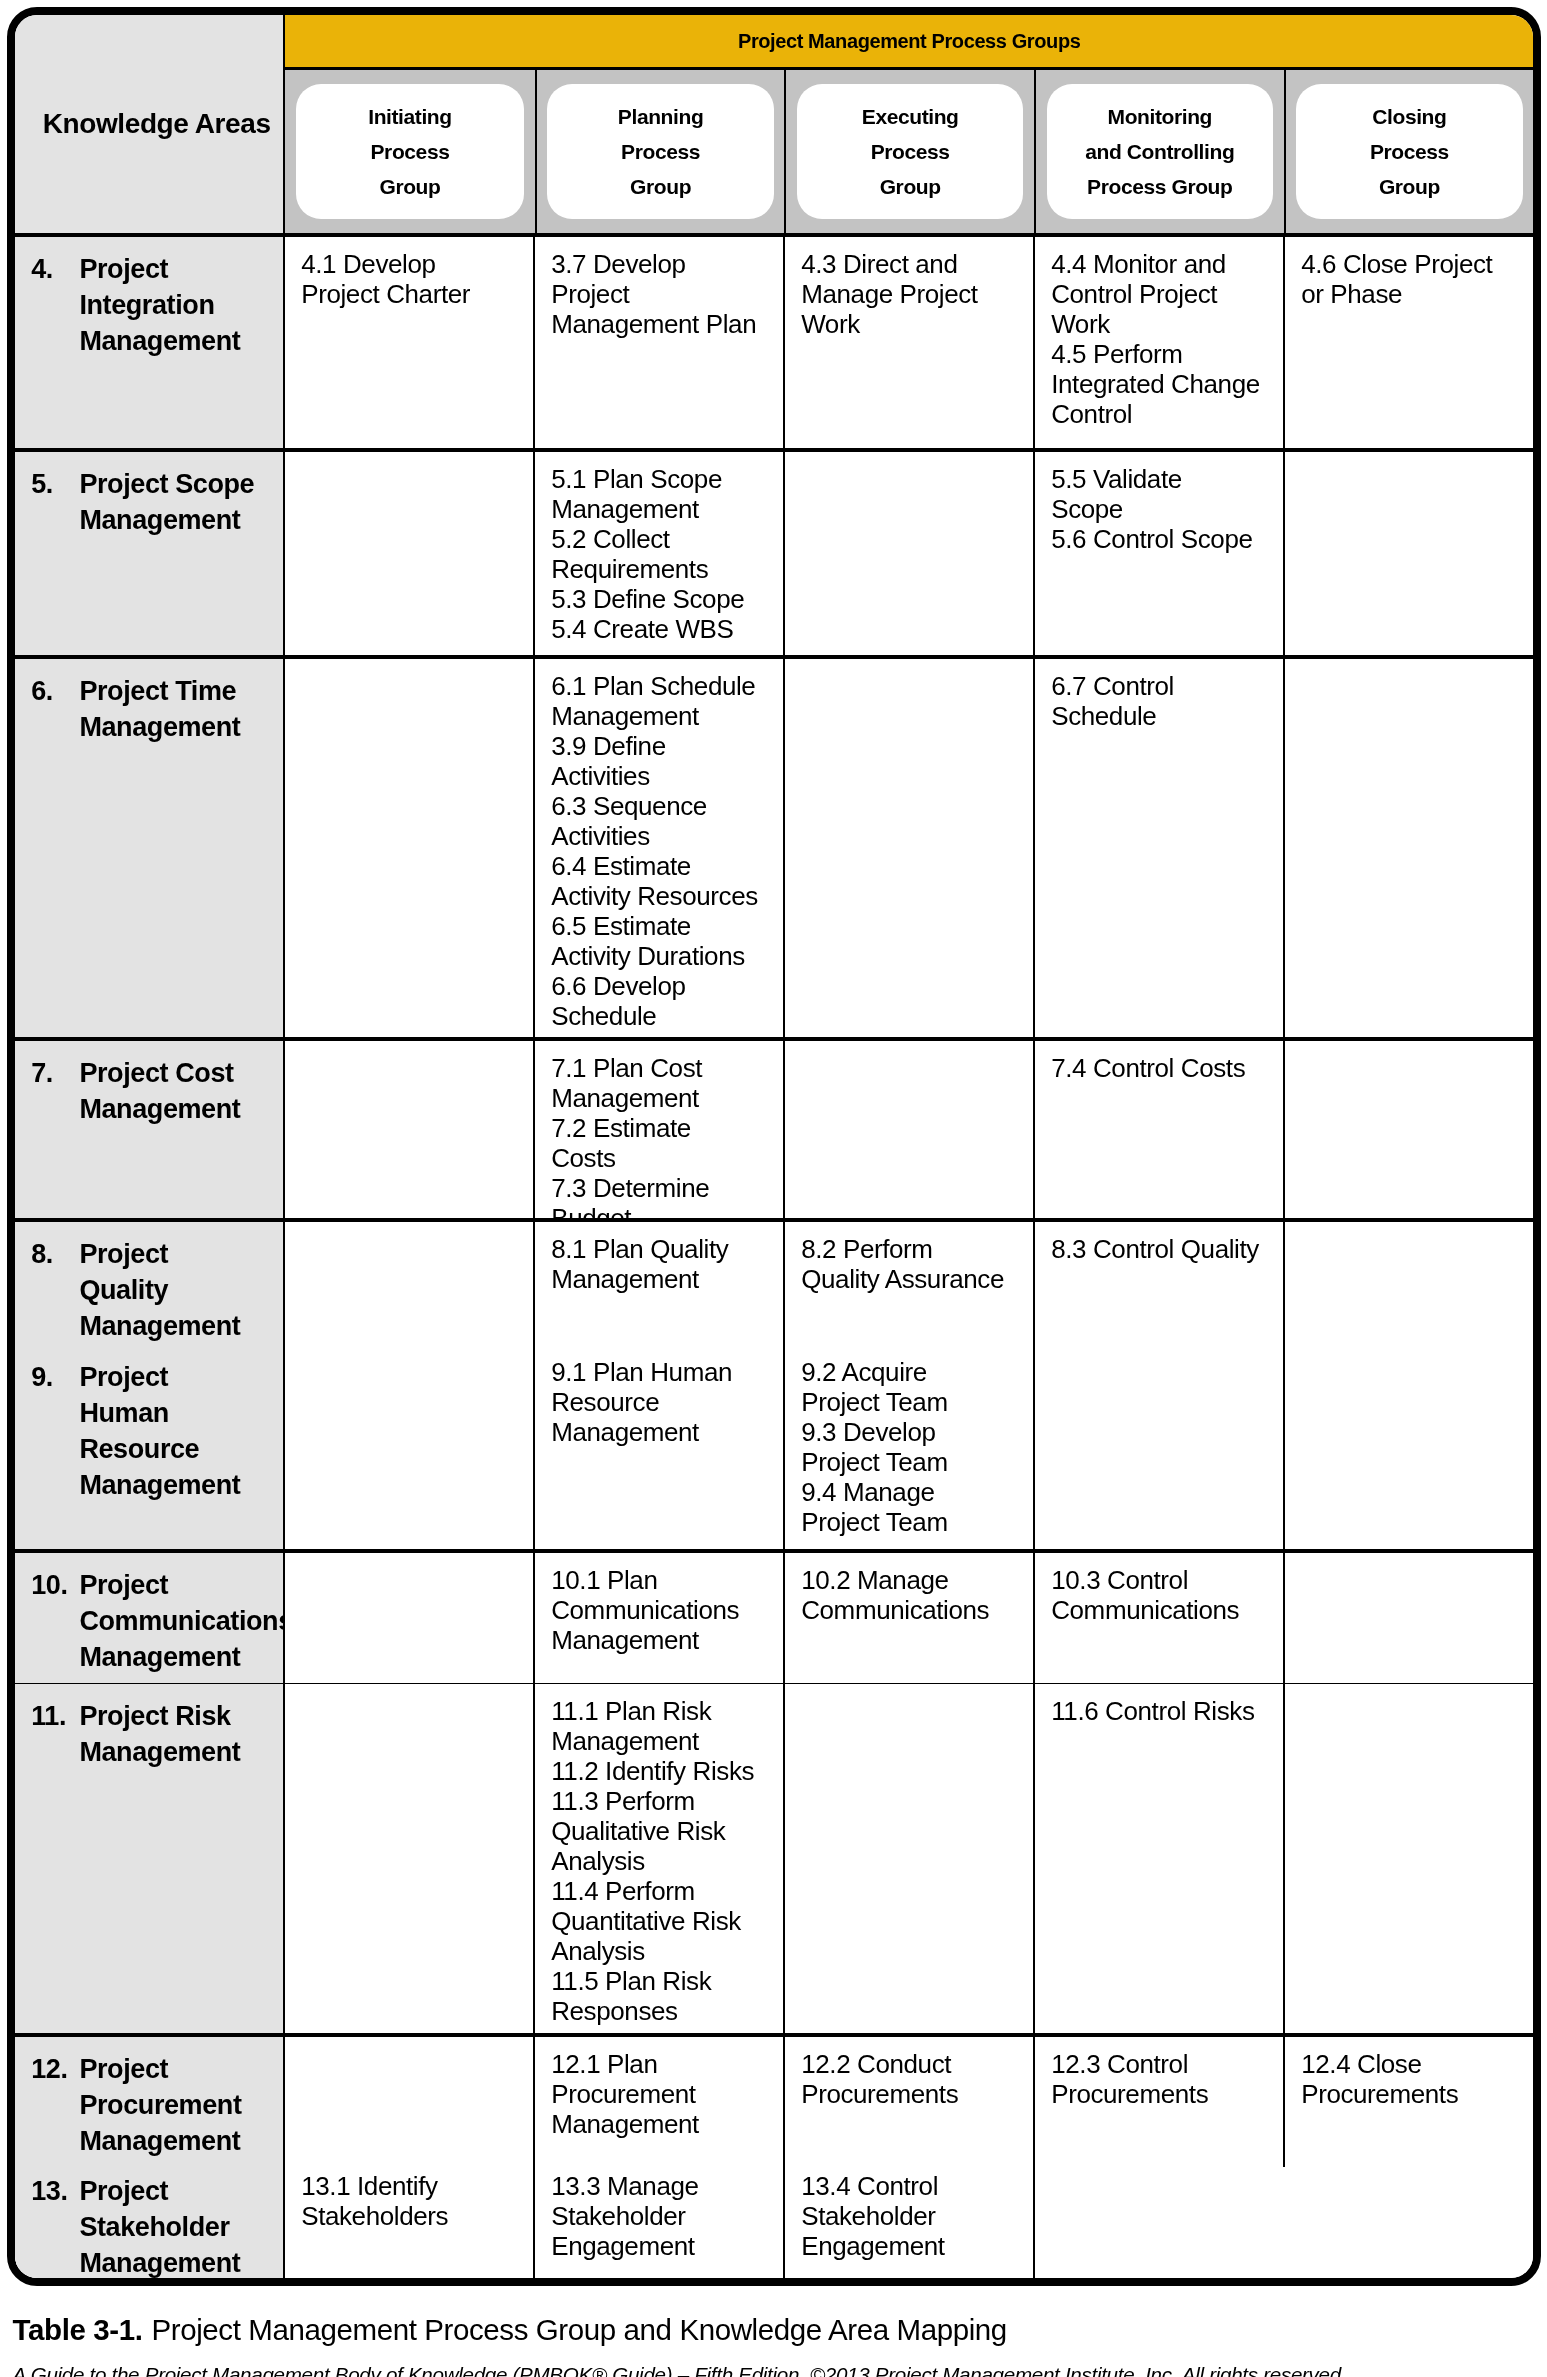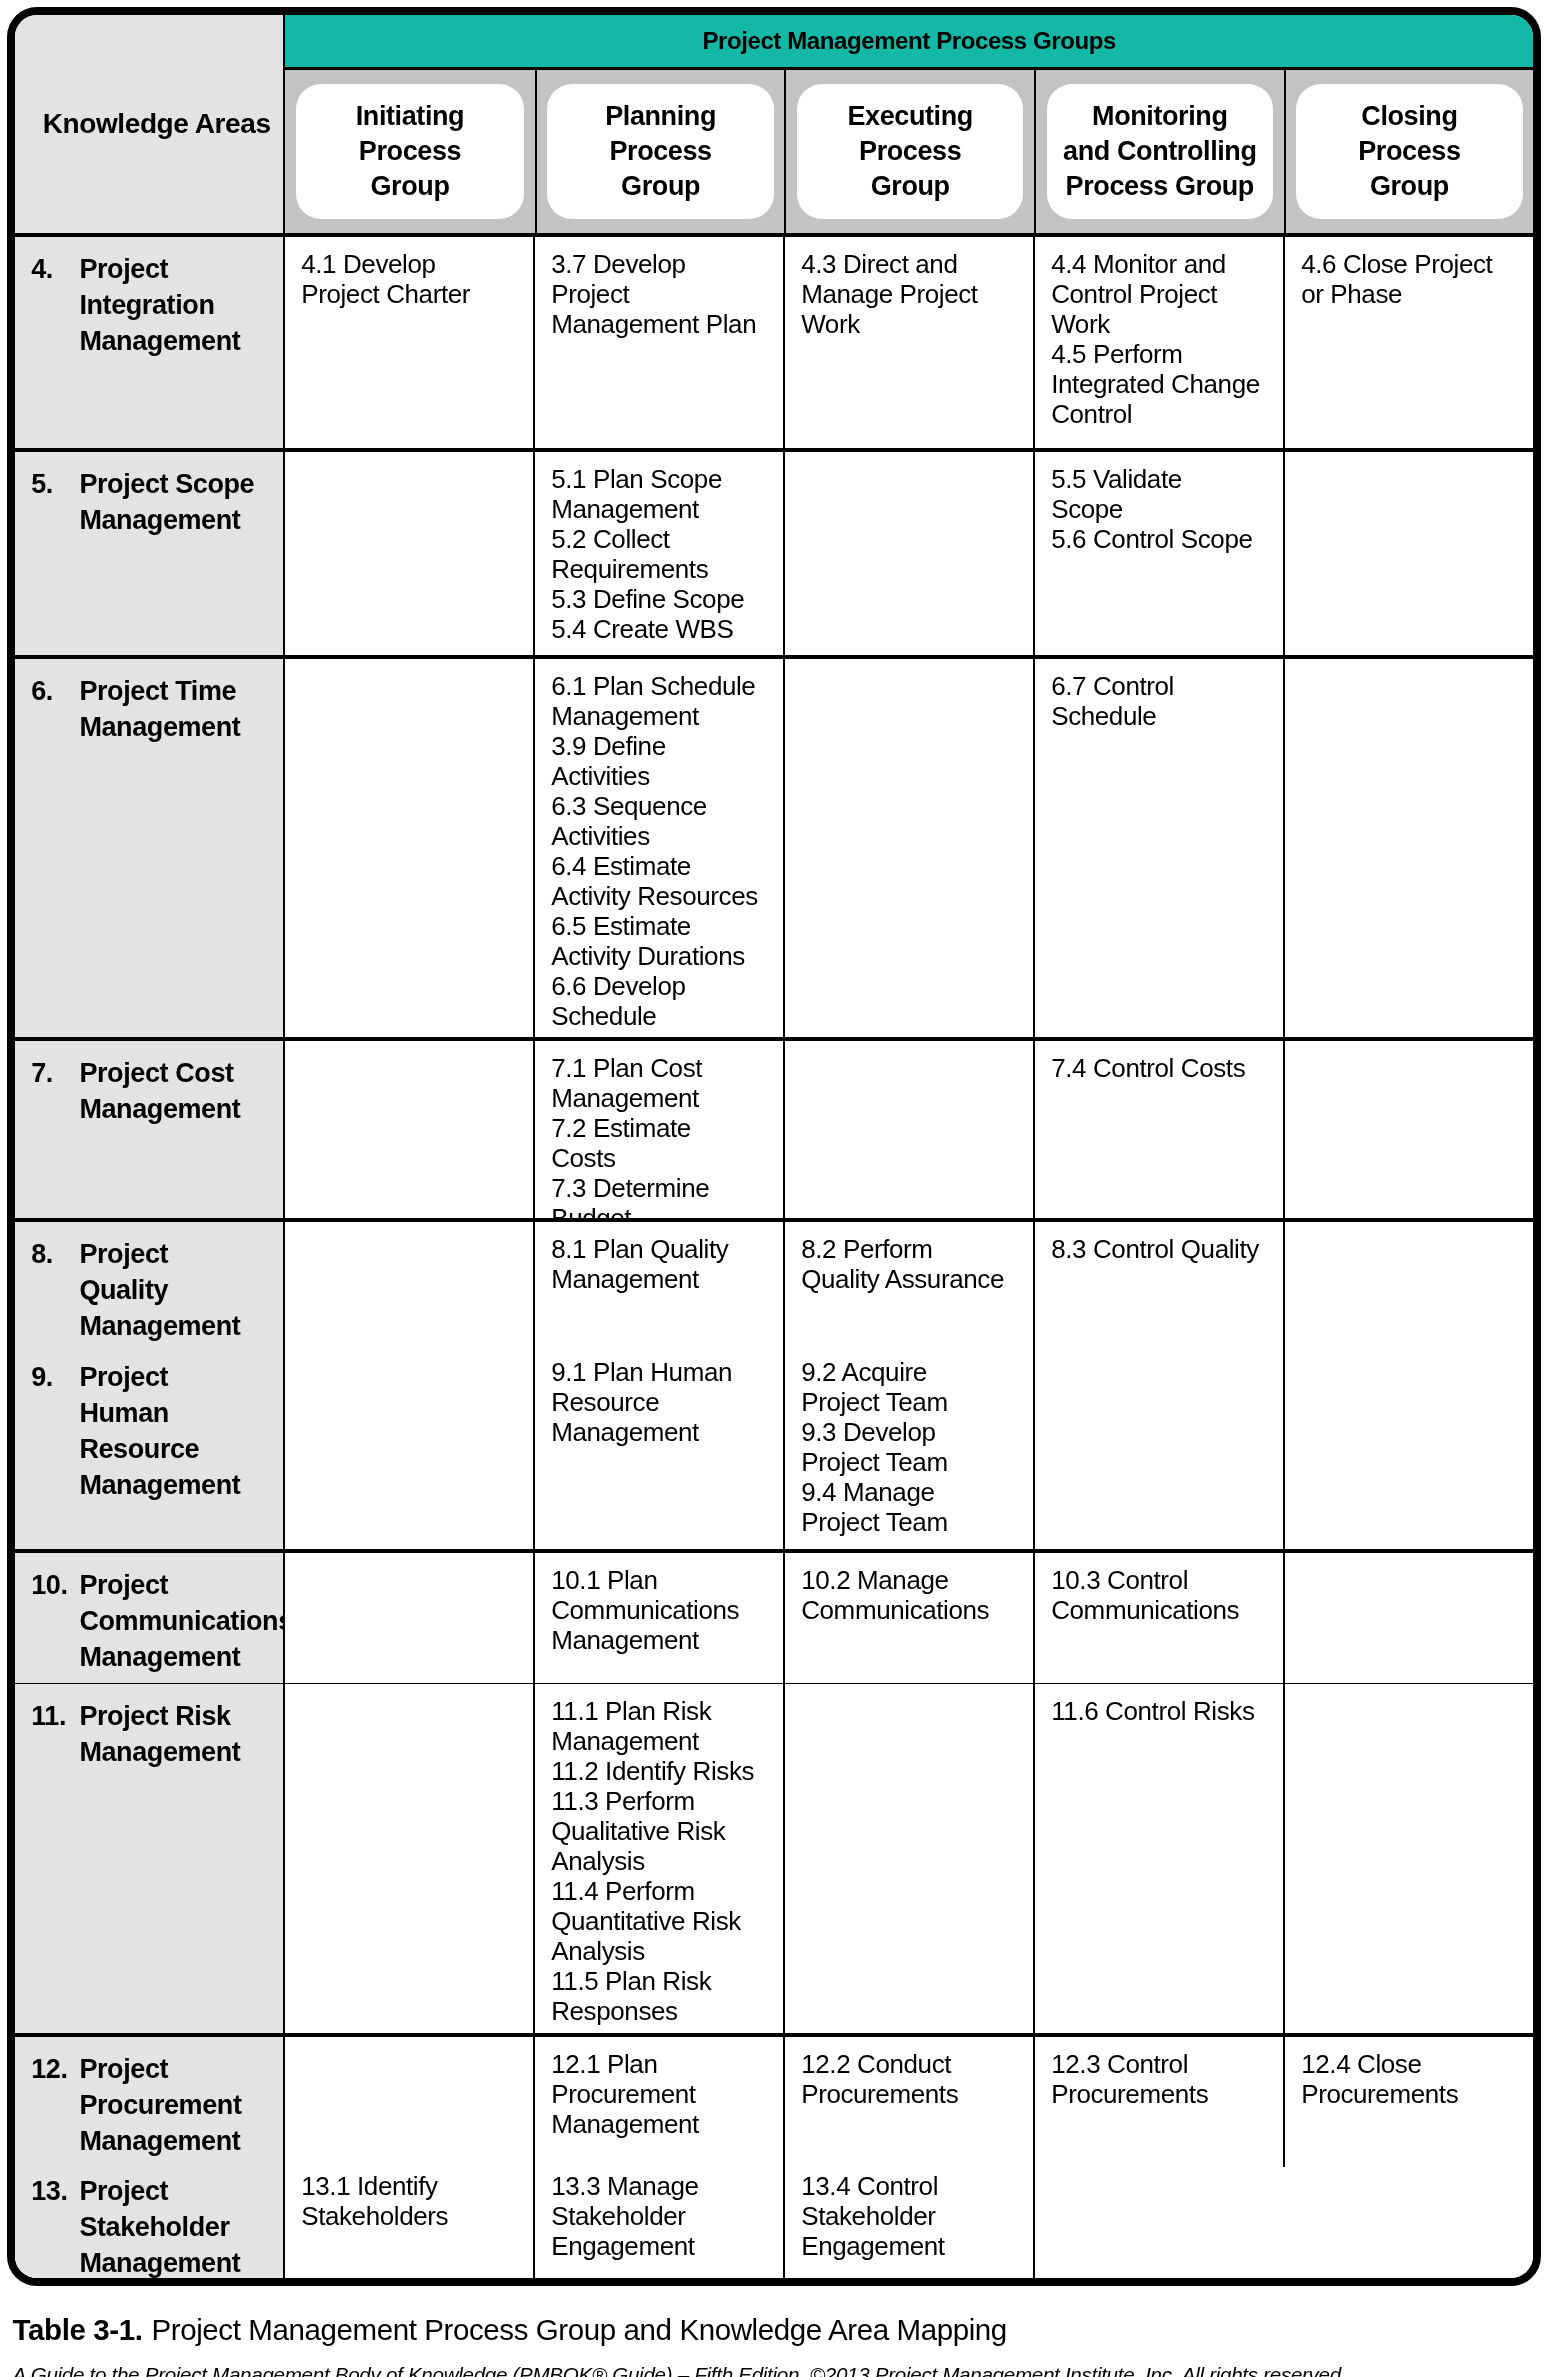--- a/index.html
+++ b/index.html
@@ -18,36 +18,36 @@
   }
 
   
   .thead{display:grid;grid-template-columns:268px 1fr;grid-template-rows:55px 163px;}
   .corner{
     grid-row:1/3;grid-column:1;background:#e3e3e3;
     display:flex;align-items:center;justify-content:center;
     font-weight:bold;font-size:28px;letter-spacing:-0.4px;padding-left:15px;
   }
   .group-title{
-    grid-row:1;grid-column:2;background:#14b8a6;
+    grid-row:1;grid-column:2;background:#eab308;
     border-left:2.7px solid #000;border-bottom:3.6px solid #000;
     display:flex;align-items:center;justify-content:center;
-    font-weight:bold;font-size:24px;letter-spacing:-0.4px;
+    font-weight:bold;font-size:20px;letter-spacing:-0.4px;
   }
   .group-cells{
     grid-row:2;grid-column:2;background:#c3c3c3;
     border-left:2.7px solid #000;
     display:grid;grid-template-columns:repeat(5,1fr);
   }
   .gh-cell{border-left:2.7px solid #000;padding:14.3px 10.7px;display:flex;}
   .gh-cell:first-child{border-left:none;}
   .gh-box{
     background:#fff;border-radius:25px;flex:1;
     display:flex;flex-direction:column;align-items:center;justify-content:center;
-    font-weight:bold;font-size:27px;line-height:35px;letter-spacing:-0.4px;text-align:center;
+    font-weight:bold;font-size:21px;line-height:35px;letter-spacing:-0.4px;text-align:center;
   }
 
   
   .trow{
     display:grid;grid-template-columns:268px repeat(5,1fr);
     border-top:4.5px solid #000;box-sizing:border-box;background:#fff;
   }
   .kcell{
     background:#e3e3e3;padding:14.3px 7.2px 7.2px 16px;
     display:flex;align-items:flex-start;

